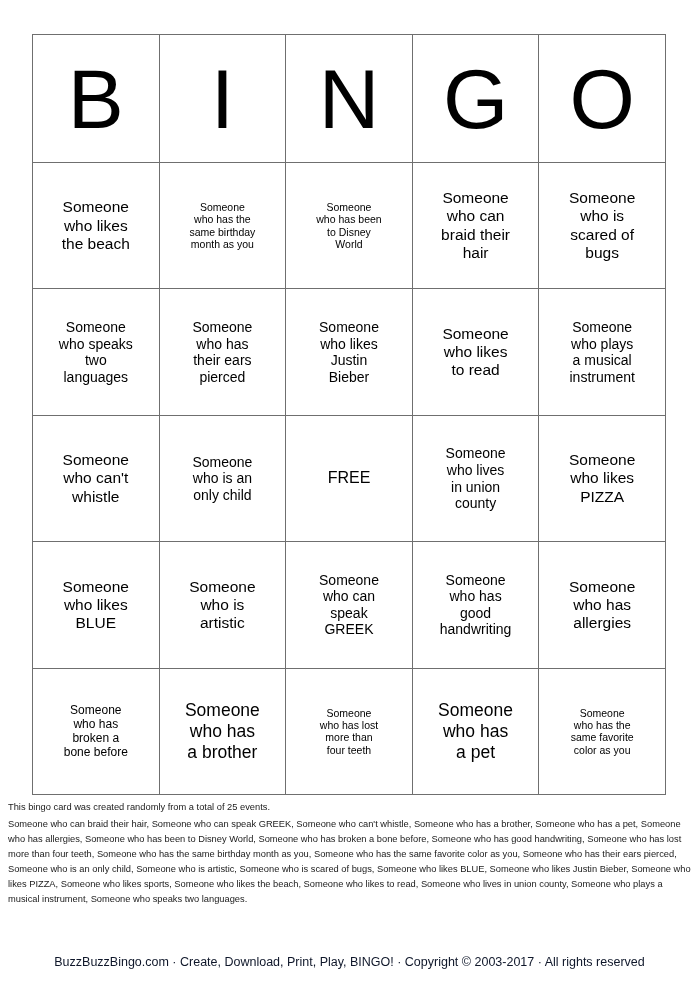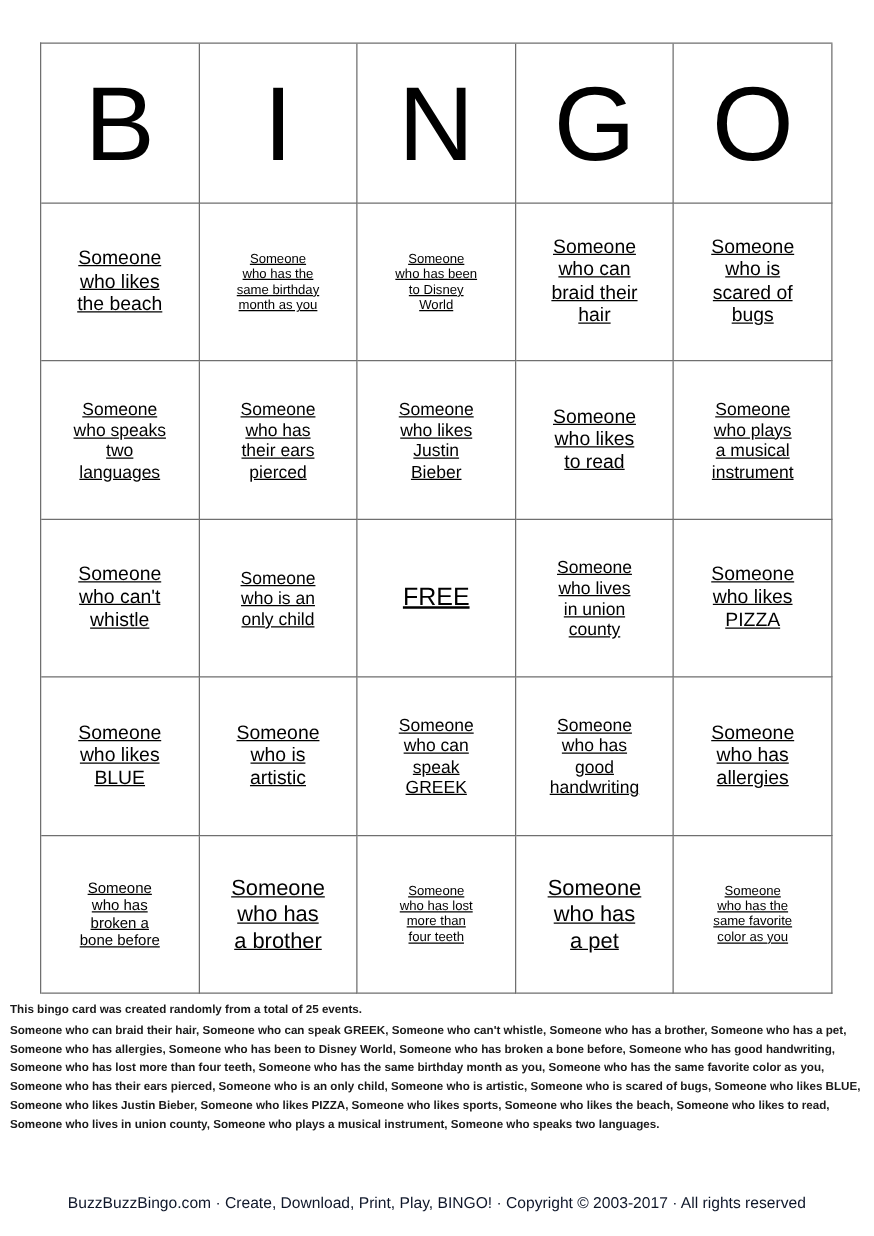--- a/index.html
+++ b/index.html
@@ -46,21 +46,20 @@
     line-height: 1;
     font-weight: 400;
     letter-spacing: 0px;
     color: #000;
   }
 
   .grid {
     flex: 1 1 auto;
     display: flex;
     flex-direction: column;
-    text-decoration: underline;
   }
   .grid-row {
     display: flex;
     flex: 1 1 0;
     min-height: 0;
   }
   .cell {
     flex: 1 1 0;
     box-sizing: border-box;
     border-right: 1px solid #6f6f6f;
@@ -75,31 +74,30 @@
   .cell-text {
     display: block;
     line-height: 1.18;
     white-space: pre-line;
   }
   .fs-xs .cell-text { font-size: 10.5px; }
   .fs-s  .cell-text { font-size: 12px; }
   .fs-m  .cell-text { font-size: 14px; }
   .fs-l  .cell-text { font-size: 15.5px; }
   .fs-xl .cell-text { font-size: 17.5px; }
-  .fs-free .cell-text { font-size: 20px; }
+  .fs-free .cell-text { font-size: 16px; }
 
   .notes {
     position: absolute;
     left: 8px;
     top: 800px;
     width: 683px;
     font-size: 9.3px;
     line-height: 1.62;
     color: #1a1a1a;
-    font-weight: bold;
   }
   .notes-line-1 { margin: 0 0 2px 0; }
   .notes-list { margin: 0; }
 
   .footer {
     position: absolute;
     left: 0;
     top: 955px;
     width: 699px;
     text-align: center;

